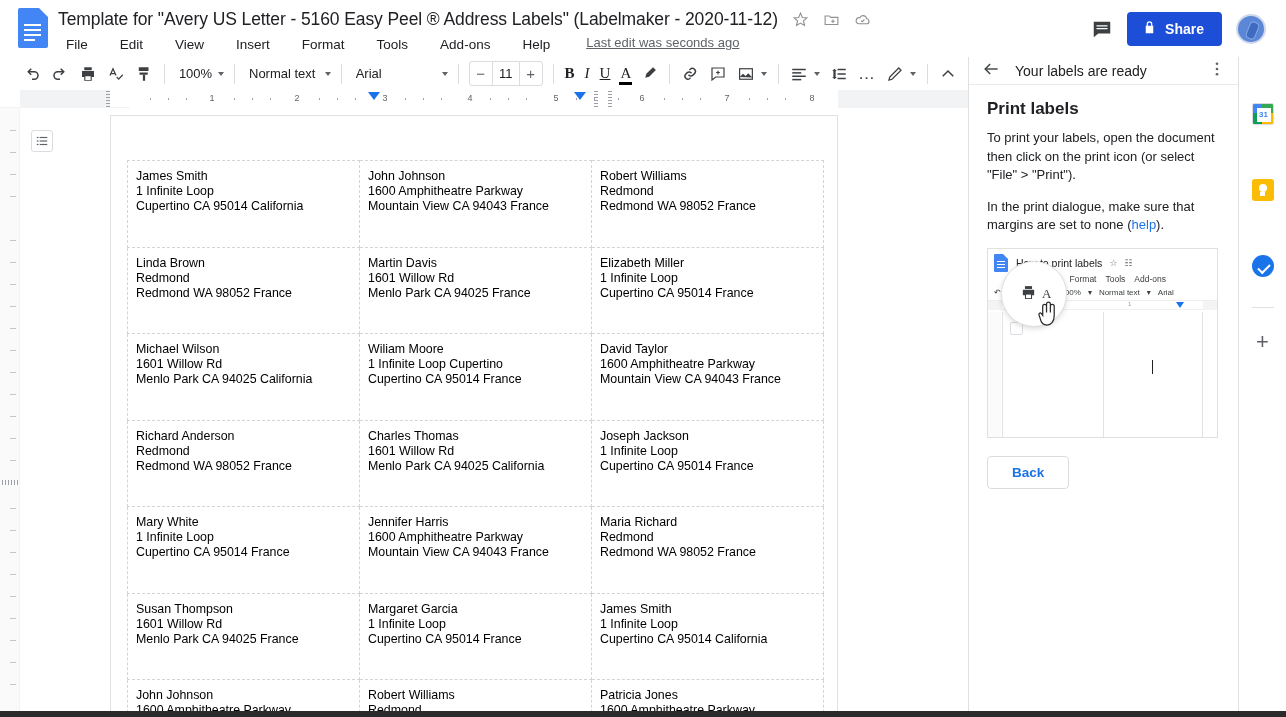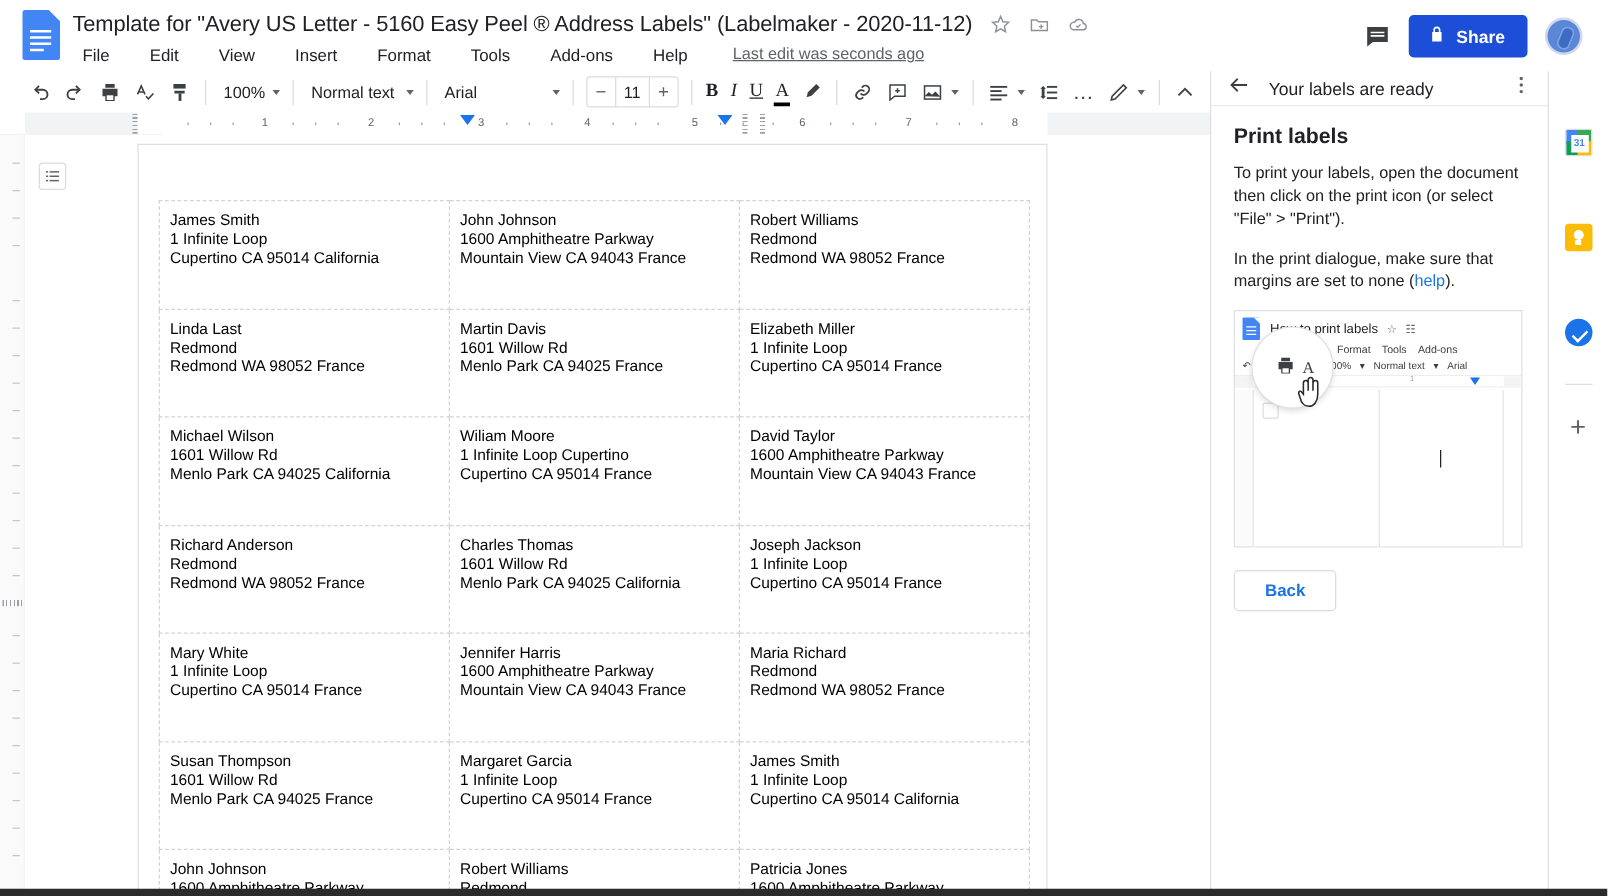--- a/index.html
+++ b/index.html
@@ -592,21 +592,21 @@
               <div class="label-line">Mountain View CA 94043  France</div>
             </td>
             <td>
               <div class="label-line">Robert Williams</div>
               <div class="label-line">Redmond</div>
               <div class="label-line">Redmond WA 98052  France</div>
             </td>
           </tr>
           <tr>
             <td>
-              <div class="label-line">Linda Last</div>
+              <div class="label-line">Linda Brown</div>
               <div class="label-line">Redmond</div>
               <div class="label-line">Redmond WA 98052  France</div>
             </td>
             <td>
               <div class="label-line">Martin Davis</div>
               <div class="label-line">1601 Willow Rd</div>
               <div class="label-line">Menlo Park CA 94025  France</div>
             </td>
             <td>
               <div class="label-line">Elizabeth Miller</div>

